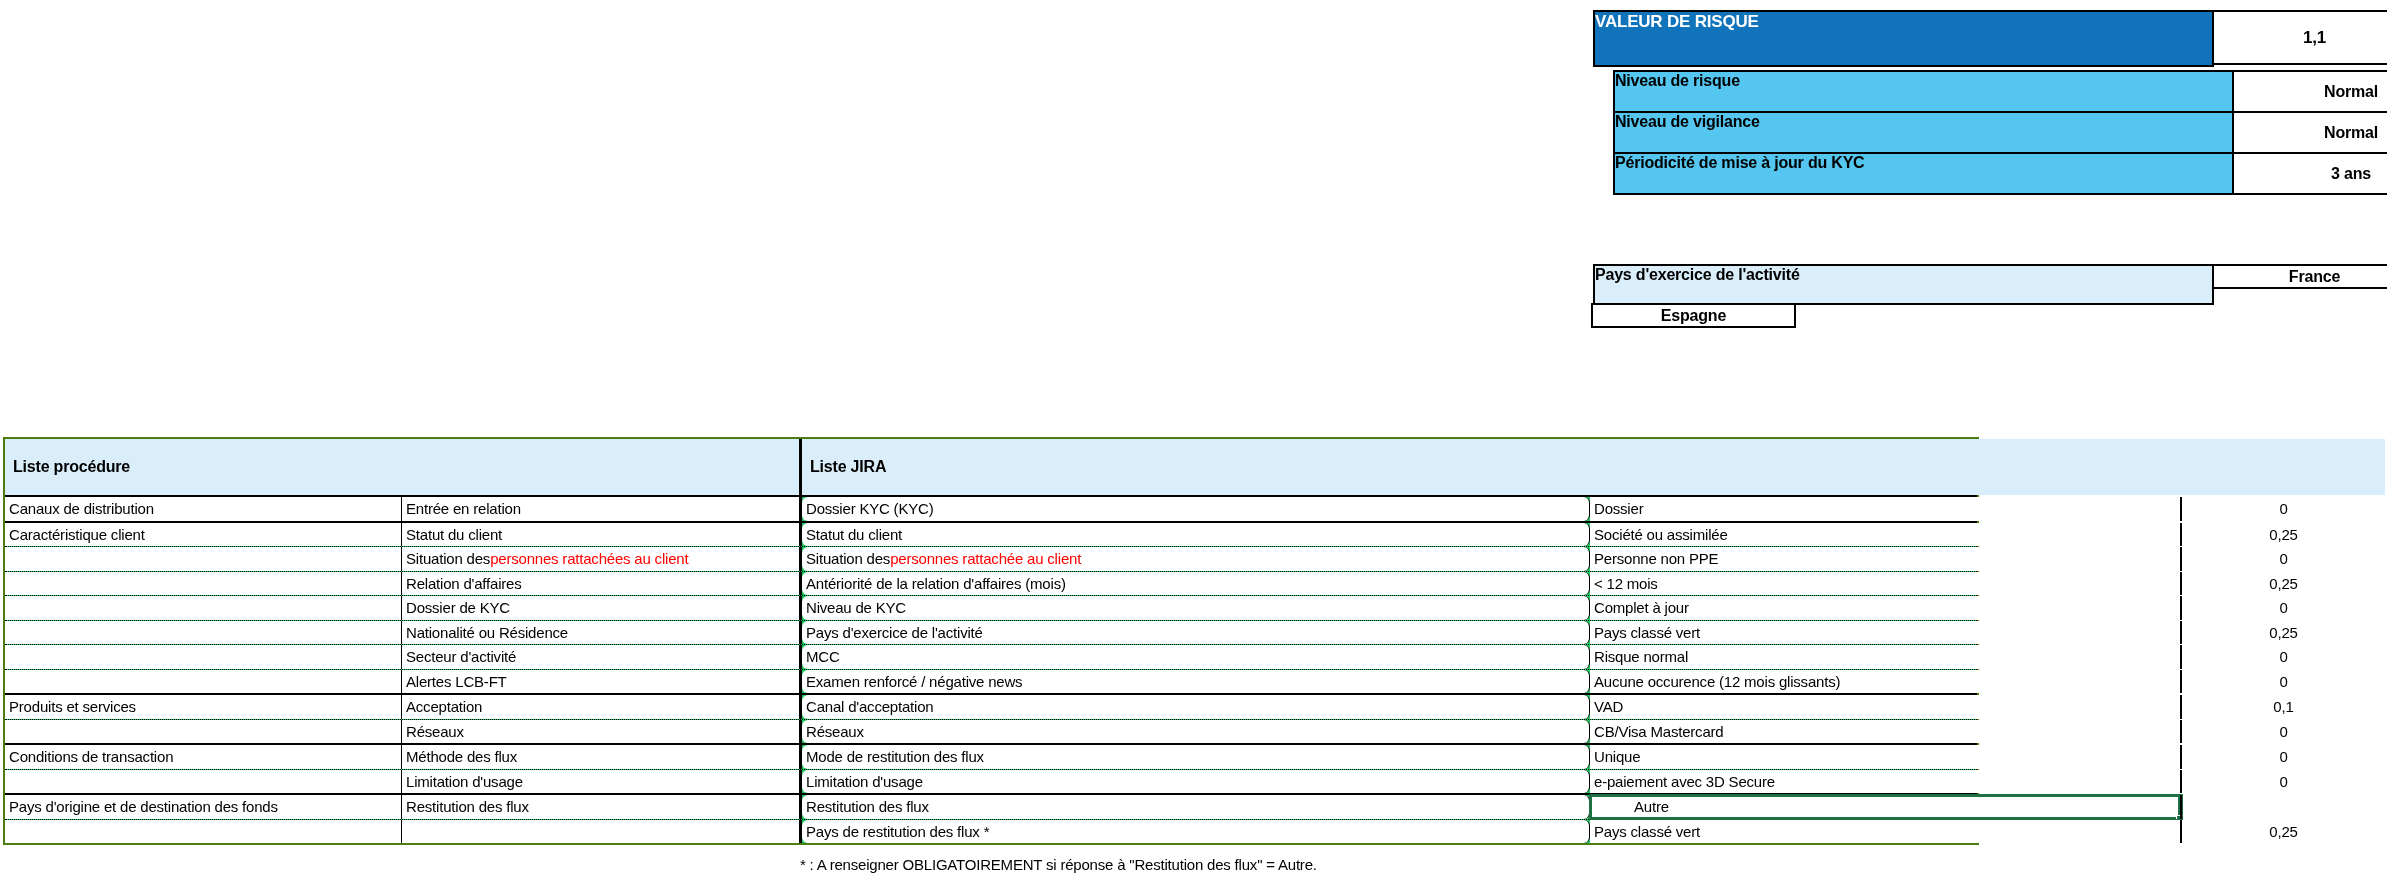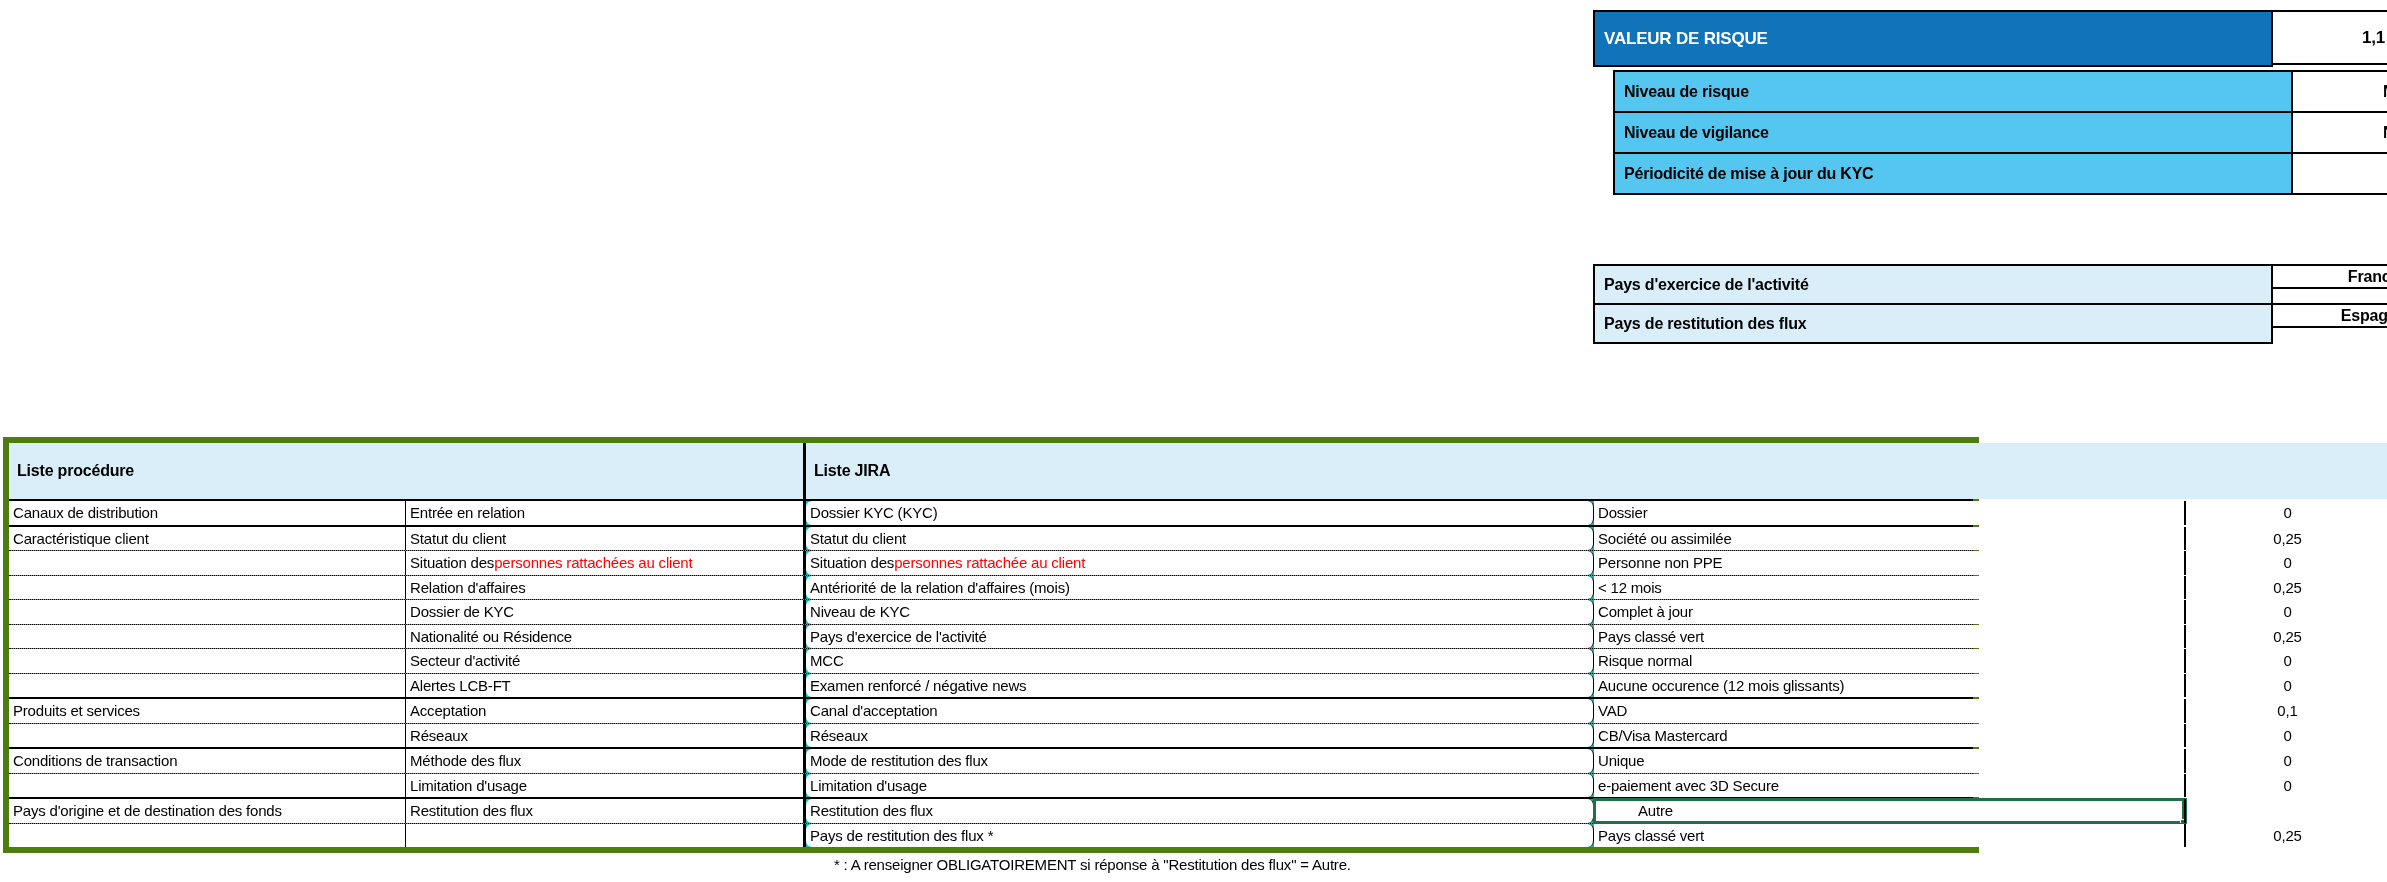--- a/index.html
+++ b/index.html
@@ -8,40 +8,40 @@
     width:2387px;height:882px;
     font-family:"Liberation Sans", sans-serif;
     color:#000;
     letter-spacing:-0.2px;
     overflow:hidden;
   }
   
   .abs{position:absolute;}
   .pair-row{display:flex;}
   .pair-row .lbl{
-    width:680px;box-sizing:border-box;border:2px solid #000;
-    display:flex;align-items:center;padding-left:9px;
+    width:621px;box-sizing:border-box;border:2px solid #000;
+    display:flex;
     font-weight:bold;font-size:16px;white-space:nowrap;overflow:hidden;
   }
   .pair-row .val{
     width:205px;margin-left:-2px;box-sizing:border-box;border:2px solid #000;
     display:flex;align-items:center;justify-content:center;
     font-weight:bold;font-size:16px;background:#fff;white-space:nowrap;
   }
   #risk-block .lbl{background:var(--dark-blue,#1173B9);color:#fff;font-size:17px;height:57px;}
   #risk-block .val{height:55px;font-size:17px;}
   .levels-row .lbl{background:var(--sky-blue,#54C6F0);height:43px;}
   .levels-row .val{height:43px;padding-left:33px;}
   .pays-row .lbl{background:var(--pale-blue,#D9EEF9);height:41px;}
   .pays-row .val{height:25px;}
   .stack .pair-row + .pair-row{margin-top:-2px;}
   
   #main-table{
     left:3px;top:437px;width:1976px;box-sizing:border-box;
-    border:6px solid #4d7c0f;background:#14b8a6;
+    border:2px solid #4d7c0f;background:#22c55e;
   }
   .thead{display:grid;grid-template-columns:797px 1583px;height:56px;border-bottom:2px solid #000;}
   .thead .hcell{
     background:var(--pale-blue,#D9EEF9);
     display:flex;align-items:center;padding-left:8px;
     font-weight:bold;font-size:16px;box-sizing:border-box;
   }
   .thead .hcell.h1{border-right:3px solid #000;}
   .tbody{display:flex;flex-direction:column;height:346px;}
   .trow{flex:1 1 0;display:grid;grid-template-columns:397px 400px 788px 592px 203px;min-height:0;}
@@ -66,21 +66,21 @@
   .dd-btn{
     position:absolute;right:-24px;top:0px;bottom:0px;width:23px;
     background:#E7E7E7;border:1px solid #ABABAB;box-sizing:border-box;
     display:flex;align-items:center;justify-content:center;z-index:5;
   }
   .fill-handle{
     position:absolute;right:-4px;bottom:-4px;width:6px;height:6px;
     background:var(--sel-green,#1E7145);border:1px solid #fff;z-index:6;
   }
   
-  #footnote{left:834px;top:856px;font-size:15px;white-space:nowrap;}
+  #footnote{left:800px;top:856px;font-size:15px;white-space:nowrap;}
 </style>
 </head>
 <body>
 
 <div id="risk-block" class="abs" style="left:1593px;top:10px;">
   <div class="pair-row">
     <div class="lbl">
         <span>VALEUR DE RISQUE</span>
       </div>
     <div class="val">
@@ -119,23 +119,20 @@
 <div id="pays-block" class="abs stack" style="left:1593px;top:264px;">
   <div class="pair-row pays-row">
     <div class="lbl">
         <span>Pays d'exercice de l'activité</span>
       </div>
     <div class="val">
         <span>France</span>
       </div>
   </div>
   <div class="pair-row pays-row">
-    <div class="lbl">
-        <span>Pays de restitution des flux</span>
-      </div>
     <div class="val">
         <span>Espagne</span>
       </div>
   </div>
 </div>
 
 <div id="main-table" class="abs">
   <div class="thead">
     <div class="hcell h1">
         <span>Liste procédure</span>

